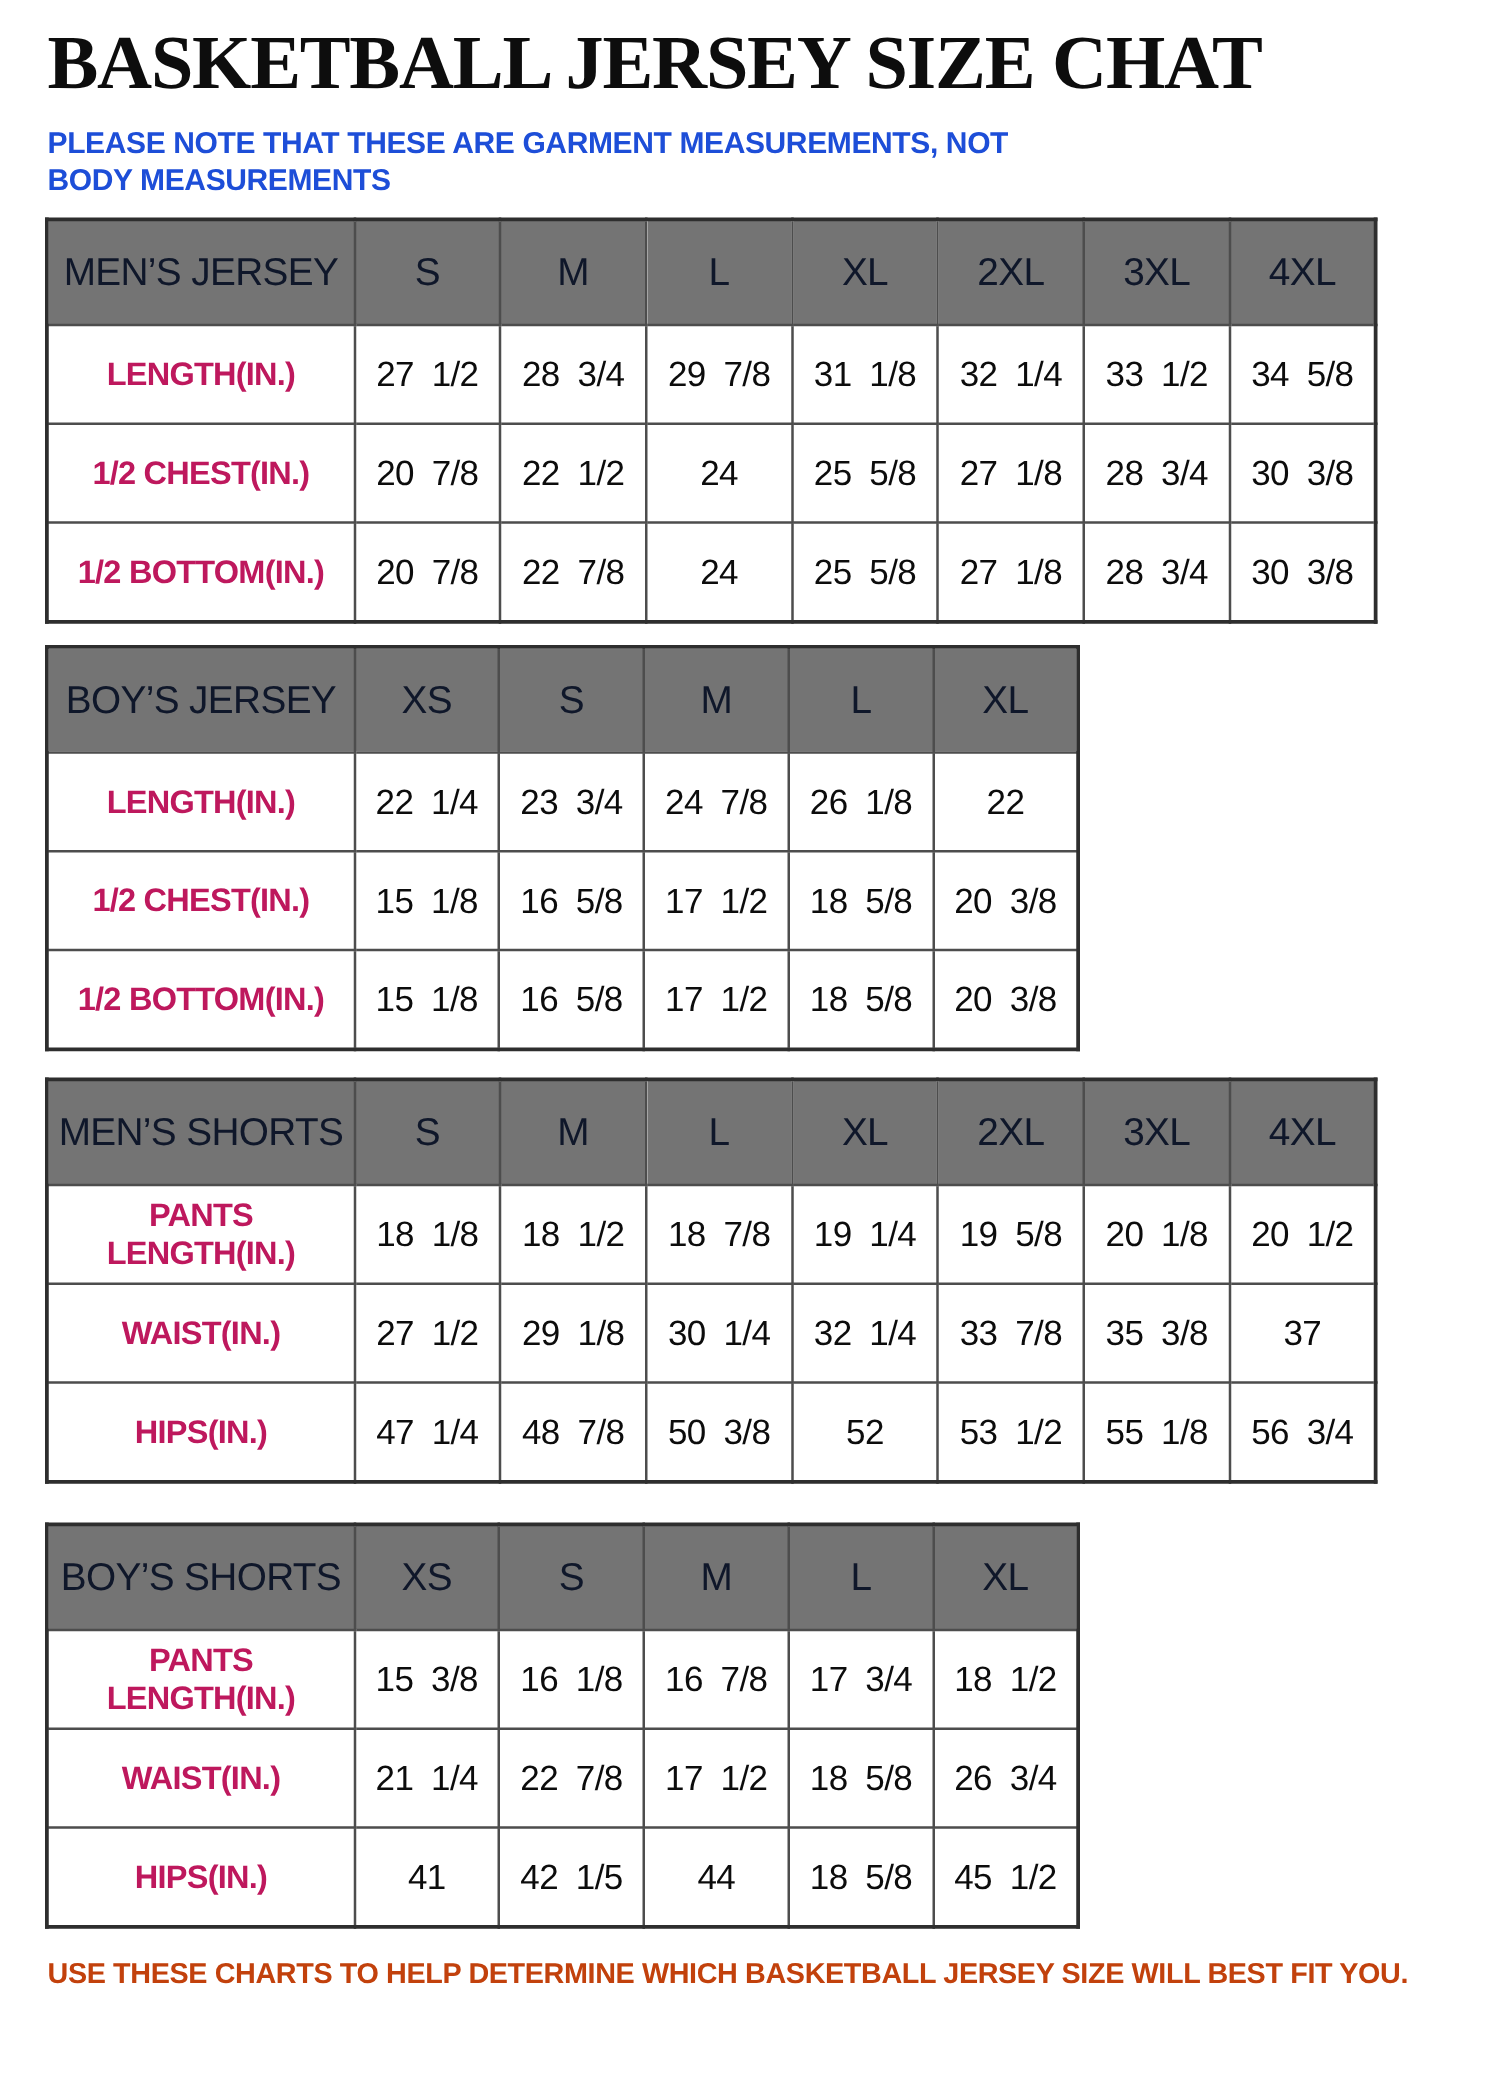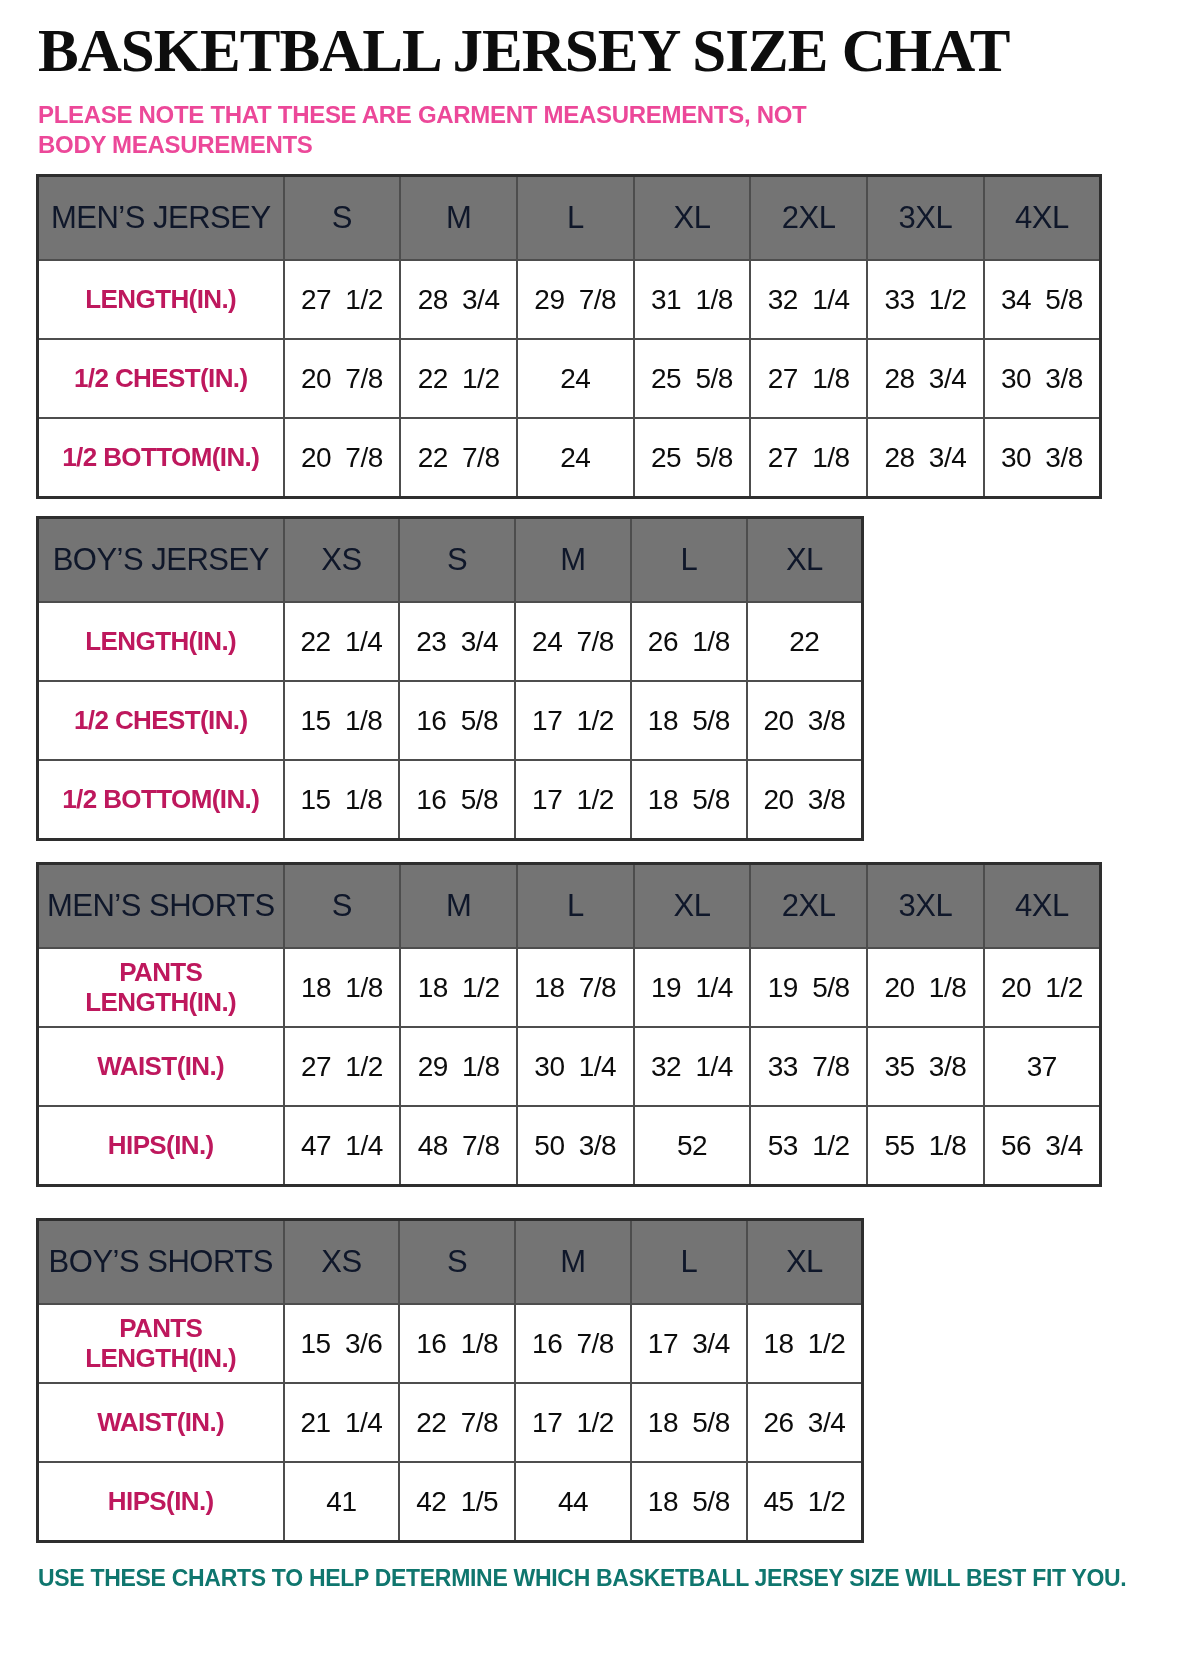--- a/index.html
+++ b/index.html
@@ -9,30 +9,30 @@
   .title {
     font-size:61px;
     font-weight:700;
     letter-spacing:-1px;
     margin:0 0 14px 2px;
     color:#0d0d0d;
     white-space:nowrap;
     font-family:Liberation Serif, serif;
   }
   .note {
-    color:#ec4899;
+    color:#1d4ed8;
     font-size:24px;
     font-weight:700;
     letter-spacing:-0.3px;
     line-height:1.25;
     max-width:800px;
     margin:0 0 14px 2px;
   }
   .footer {
-    color:#0f766e;
+    color:#c2410c;
     font-size:23px;
     font-weight:700;
     letter-spacing:-0.3px;
     margin:22px 0 0 2px;
     white-space:nowrap;
   }
 
   table.size-table {
     border-collapse:collapse;
     table-layout:fixed;
@@ -253,21 +253,21 @@
             <th>XS</th>
             <th>S</th>
             <th>M</th>
             <th>L</th>
             <th>XL</th>
           </tr>
         </thead>
         <tbody>
           <tr>
             <th class="row-label">PANTS LENGTH(IN.)</th>
-            <td class="size-cell">15 3/6</td>
+            <td class="size-cell">15 3/8</td>
             <td class="size-cell">16 1/8</td>
             <td class="size-cell">16 7/8</td>
             <td class="size-cell">17 3/4</td>
             <td class="size-cell">18 1/2</td>
           </tr>
           <tr>
             <th class="row-label">WAIST(IN.)</th>
             <td class="size-cell">21 1/4</td>
             <td class="size-cell">22 7/8</td>
             <td class="size-cell">17 1/2</td>

